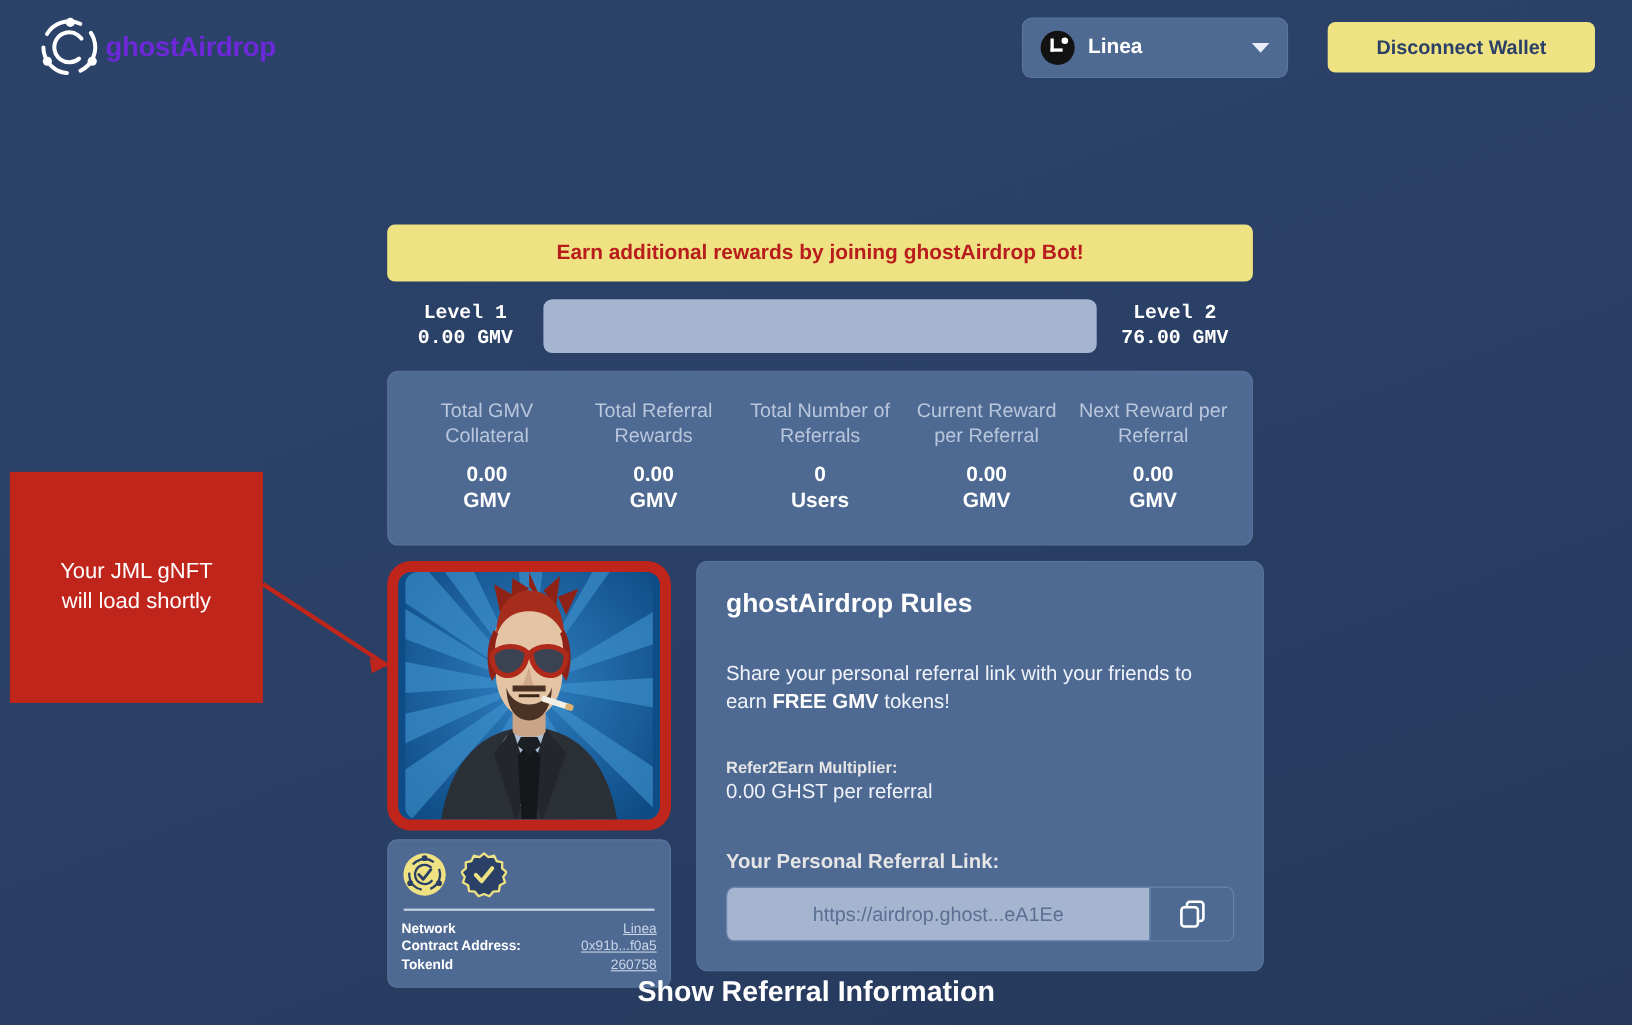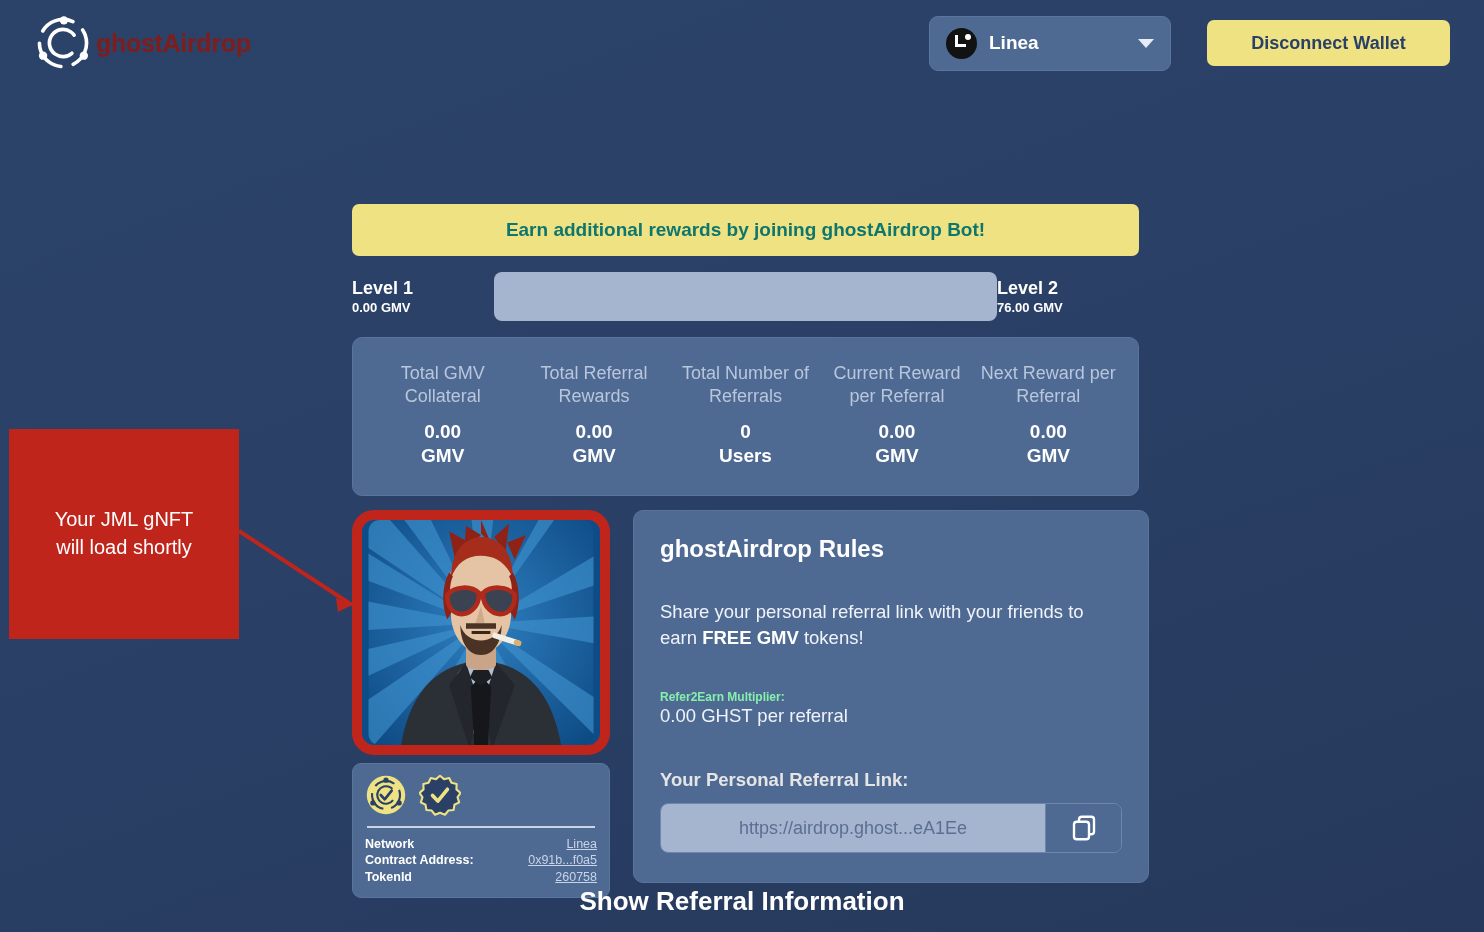--- a/index.html
+++ b/index.html
@@ -33,21 +33,21 @@
     align-items: center;
     gap: 4px;
   }
 
   .brand-mark { width: 58px; height: 58px; display: block; }
 
   .brand-text {
     font-size: 25px;
     font-weight: 700;
     letter-spacing: -0.3px;
-    color: #7f1d1d;
+    color: #6d28d9;
     white-space: nowrap;
   }
 
   .header-spacer { flex: 1 1 auto; }
 
   .network-select {
     width: 242px;
     height: 55px;
     background: #4f6a92;
     border: 1px solid #5b769d;
@@ -122,43 +122,45 @@
     position: absolute;
     left: 352px;
     top: 204px;
     width: 787px;
   }
 
   .bot-banner {
     height: 52px;
     background: #eee283;
     border-radius: 7px;
-    color: #0f766e;
+    color: #b91c1c;
     font-size: 19px;
     font-weight: 700;
     display: flex;
     align-items: center;
     justify-content: center;
     cursor: pointer;
   }
 
   
   .level-row {
     margin-top: 16px;
     display: flex;
     align-items: center;
     gap: 0;
   }
 
   .level-box {
     width: 142px;
+    text-align: center;
     line-height: 1.25;
+    font-family: Liberation Mono, monospace;
   }
   .level-title { font-size: 18px; font-weight: 700; color: #ffffff; }
-  .level-value { font-size: 13px; font-weight: 700; color: #ffffff; }
+  .level-value { font-size: 18px; font-weight: 700; color: #ffffff; }
 
   .progress-track {
     flex: 1 1 auto;
     height: 49px;
     background: #a5b5d0;
     border-radius: 8px;
     overflow: hidden;
     position: relative;
     cursor: pointer;
   }
@@ -265,23 +267,23 @@
   .rules-body {
     margin-top: 36px;
     font-size: 18.5px;
     line-height: 1.4;
     color: #f0f3f9;
   }
   .rules-body b { font-weight: 700; color: #ffffff; }
 
   .multiplier-label {
     margin-top: 40px;
-    font-size: 12px;
-    font-weight: 700;
-    color: #86efac;
+    font-size: 15px;
+    font-weight: 700;
+    color: #e5e5e5;
   }
   .multiplier-value {
     font-size: 18.5px;
     color: #f0f3f9;
     line-height: 1.35;
   }
 
   .referral-label {
     margin-top: 40px;
     font-size: 18.5px;

